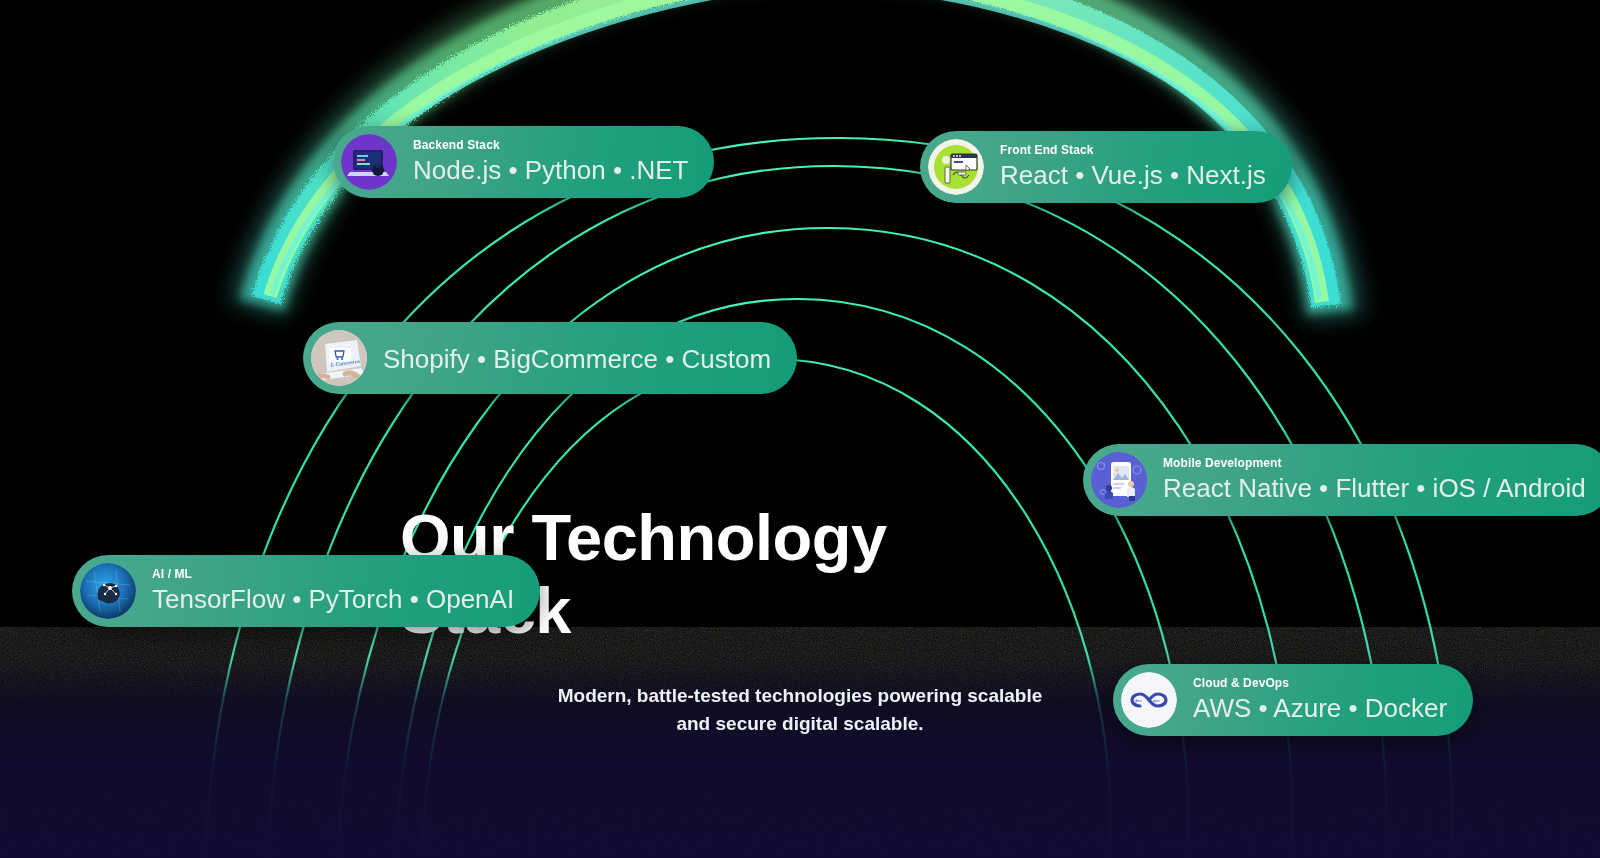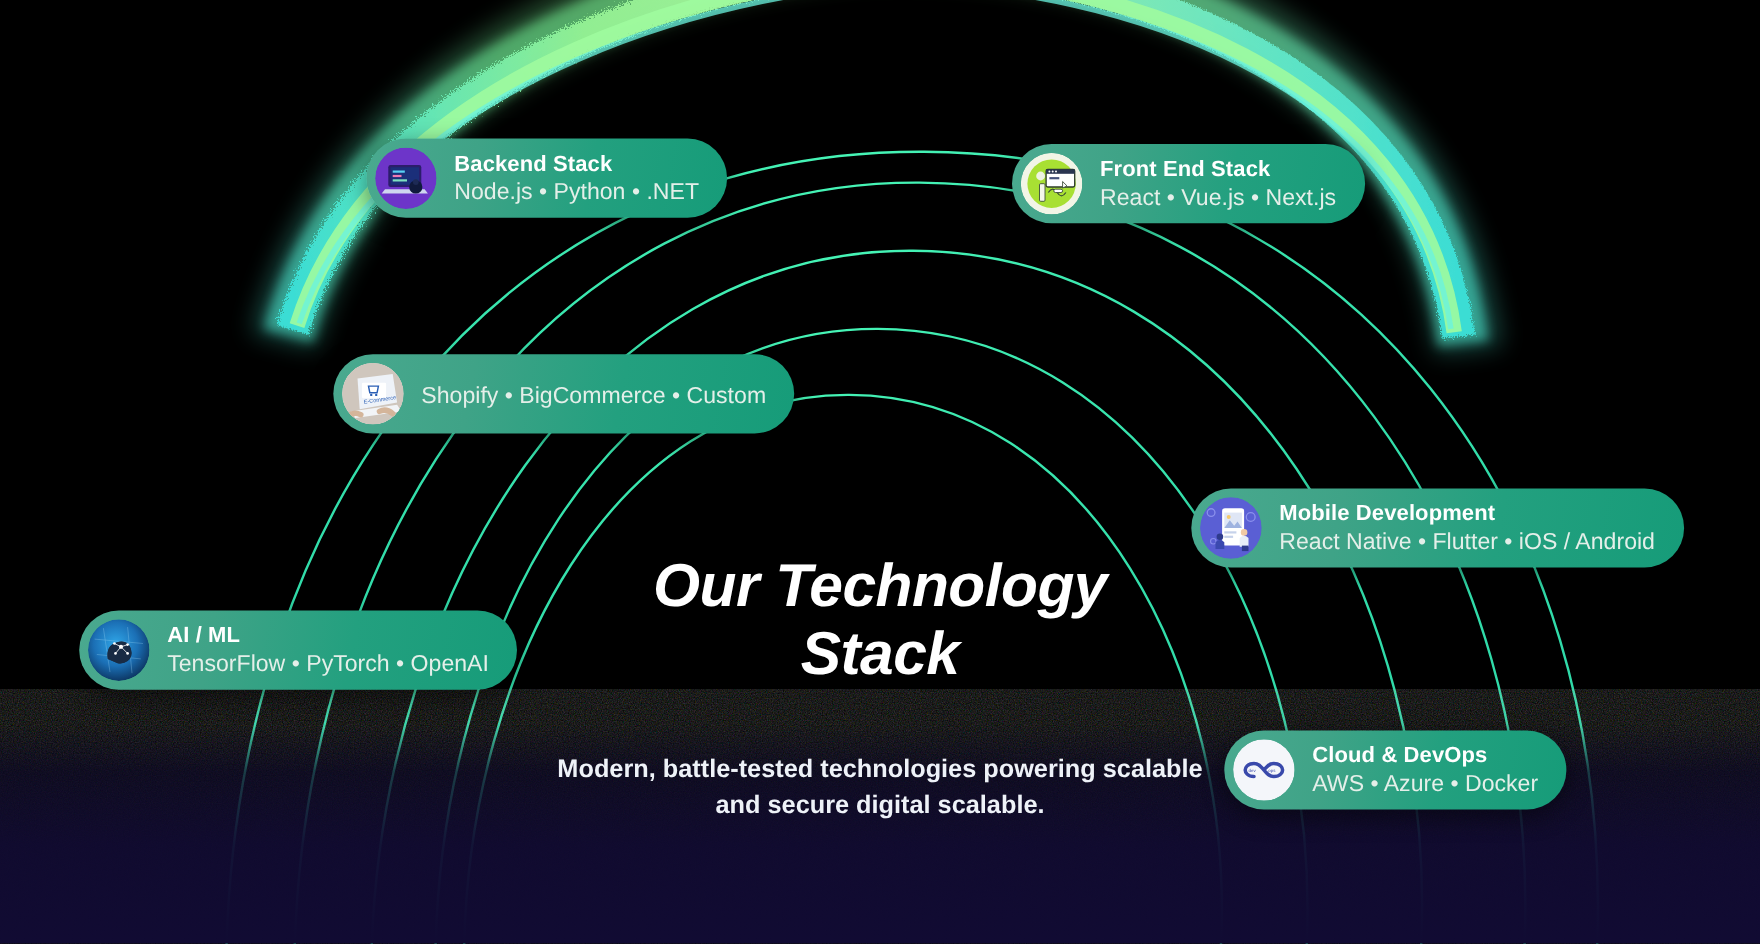--- a/index.html
+++ b/index.html
@@ -61,60 +61,59 @@
   .card .icon-wrap svg { display: block; }
   .card .text {
     display: flex;
     flex-direction: column;
     justify-content: center;
     line-height: 1.12;
   }
   .card .title {
     color: #ffffff;
     font-weight: bold;
-    font-size: 20px;
+    font-size: 12px;
     letter-spacing: 0.1px;
     white-space: nowrap;
   }
   .card .subtitle {
     color: #e4efe9;
-    font-size: 21px;
+    font-size: 26px;
     font-weight: 400;
     white-space: nowrap;
     margin-top: 3px;
   }
 
   
   #card-backend   { left: 333px; top: 126px; }
   #card-frontend  { left: 920px; top: 131px; }
   #card-ecommerce { left: 303px; top: 322px; }
   #card-mobile    { left: 1083px; top: 444px; }
   #card-aiml      { left: 72px;  top: 555px; }
   #card-cloud     { left: 1113px; top: 664px; }
   #page-title {
     position: absolute;
     left: 400px;
     top: 502px;
     width: 800px;
-    text-align: center;
+    text-align: left;
     color: #ffffff;
-    font-size: 55px;
+    font-size: 65px;
     font-weight: bold;
     line-height: 1.12;
     letter-spacing: -0.5px;
-    font-style: italic;
   }
   #page-subtitle {
     position: absolute;
     left: 450px;
     top: 682px;
     width: 700px;
     text-align: center;
     color: #eef2f8;
-    font-size: 23px;
+    font-size: 19px;
     font-weight: bold;
     line-height: 1.45;
   }
 </style>
 </head>
 <body>
 
 <div id="stage">
 
   <svg class="arcs" viewBox="0 0 1600 858" preserveAspectRatio="none">

